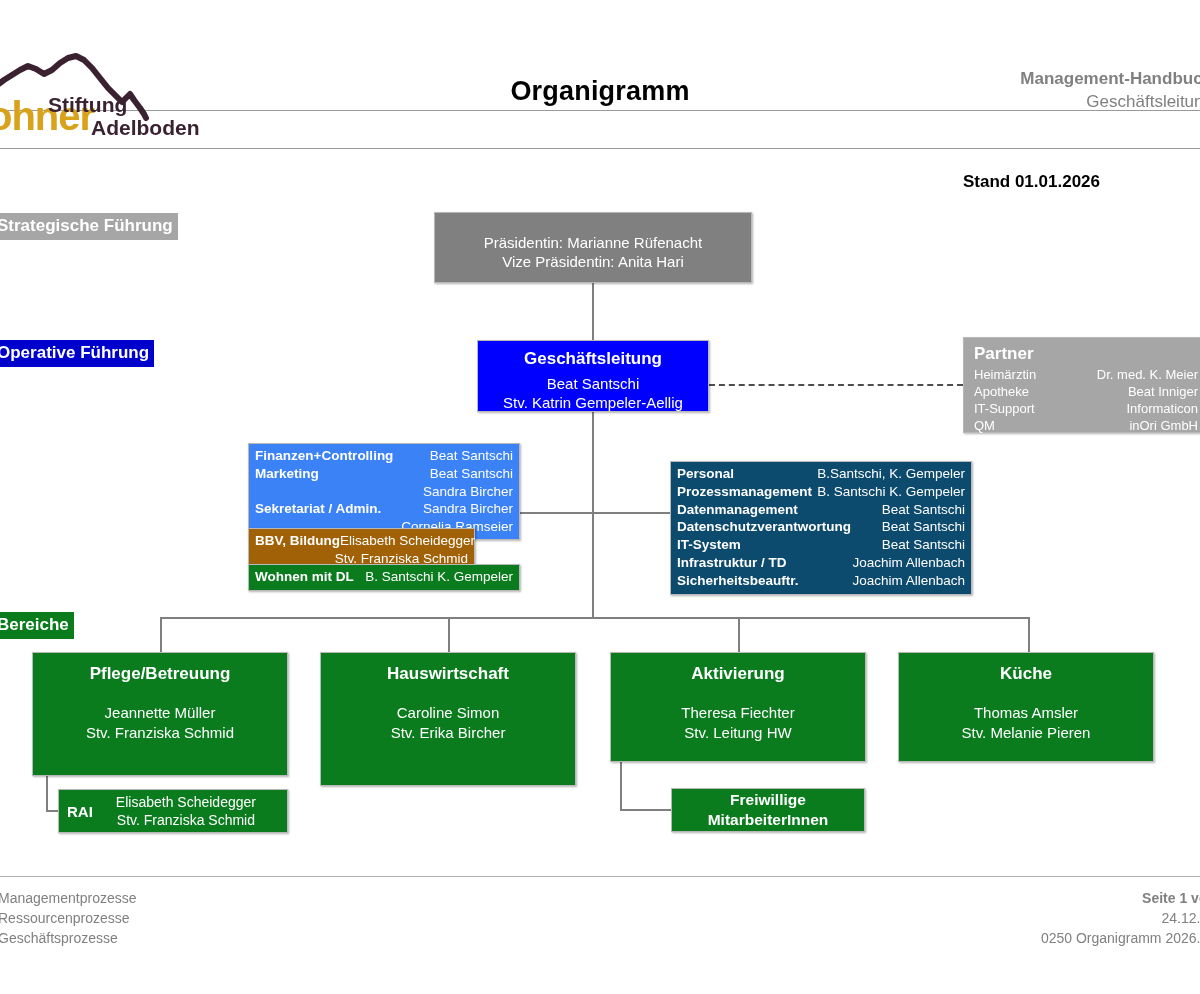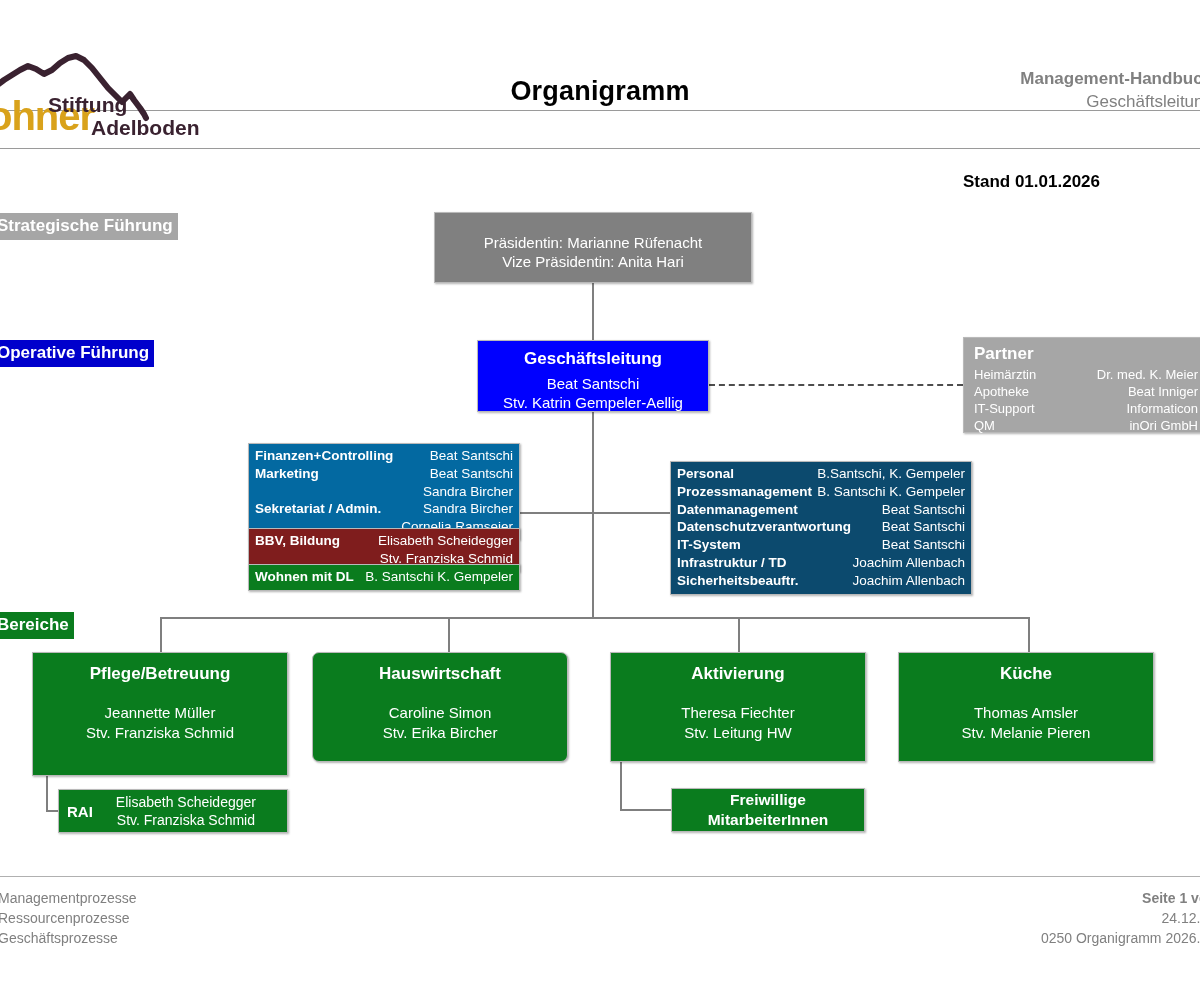--- a/index.html
+++ b/index.html
@@ -188,41 +188,41 @@
     justify-content: space-between;
     align-items: baseline;
     font-size: 13.5px;
     line-height: 1.32;
     padding: 0 6px;
     white-space: nowrap;
   }
   .listbox .lrow .k { font-weight: bold; text-align: left; }
   .listbox .lrow .v { text-align: right; }
 
-  #lb-blue  { left: 248px; top: 443px; width: 272px; background: #0369a1; padding: 3px 0 3px 0; }
-  #lb-red-l { left: 248px; top: 528px; width: 272px; background: #7f1d1d; padding: 3px 0 3px 0; }
+  #lb-blue  { left: 248px; top: 443px; width: 272px; background: #3b82f6; padding: 3px 0 3px 0; }
+  #lb-red-l { left: 248px; top: 528px; width: 227px; background: #a16207; padding: 3px 0 3px 0; }
   #lb-green-l { left: 248px; top: 564px; width: 272px; background: #0a7c1e; padding: 3px 0 4px 0; }
   #lb-red-r { left: 670px; top: 461px; width: 302px; background: #0c4a6e; padding: 3px 0 4px 0; }
   #lb-red-r .lrow { font-size: 13.5px; }
 
   
   .dept {
     position: absolute;
     box-sizing: border-box;
     background: #0a7c1e;
     border: 1px solid #b9b9b9;
     box-shadow: 1px 1px 2px rgba(0,0,0,0.30);
     color: #ffffff;
     padding-top: 11px;
   }
   .dept .title { font-size: 17px; font-weight: bold; text-align: center; }
   .dept .sub { font-size: 15px; line-height: 1.30; text-align: center; margin-top: 19px; }
 
   #d-pflege   { left: 32px;  top: 652px; width: 256px; height: 124px; }
-  #d-haus     { left: 312px; top: 652px; width: 256px; height: 110px; border-radius: 7px; }
+  #d-haus     { left: 320px; top: 652px; width: 256px; height: 134px; }
   #d-aktiv    { left: 610px; top: 652px; width: 256px; height: 110px; }
   #d-kueche   { left: 898px; top: 652px; width: 256px; height: 110px; }
 
   
   #d-rai {
     position: absolute;
     left: 58px; top: 789px; width: 230px; height: 44px;
     box-sizing: border-box;
     background: #0a7c1e;
     border: 1px solid #b9b9b9;

